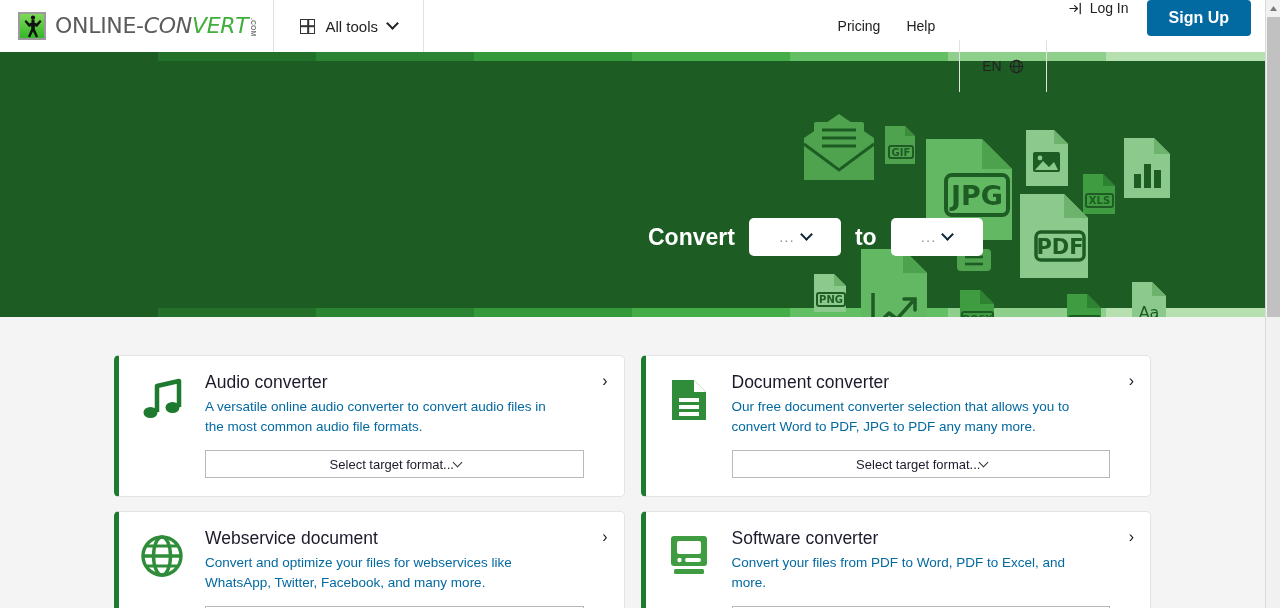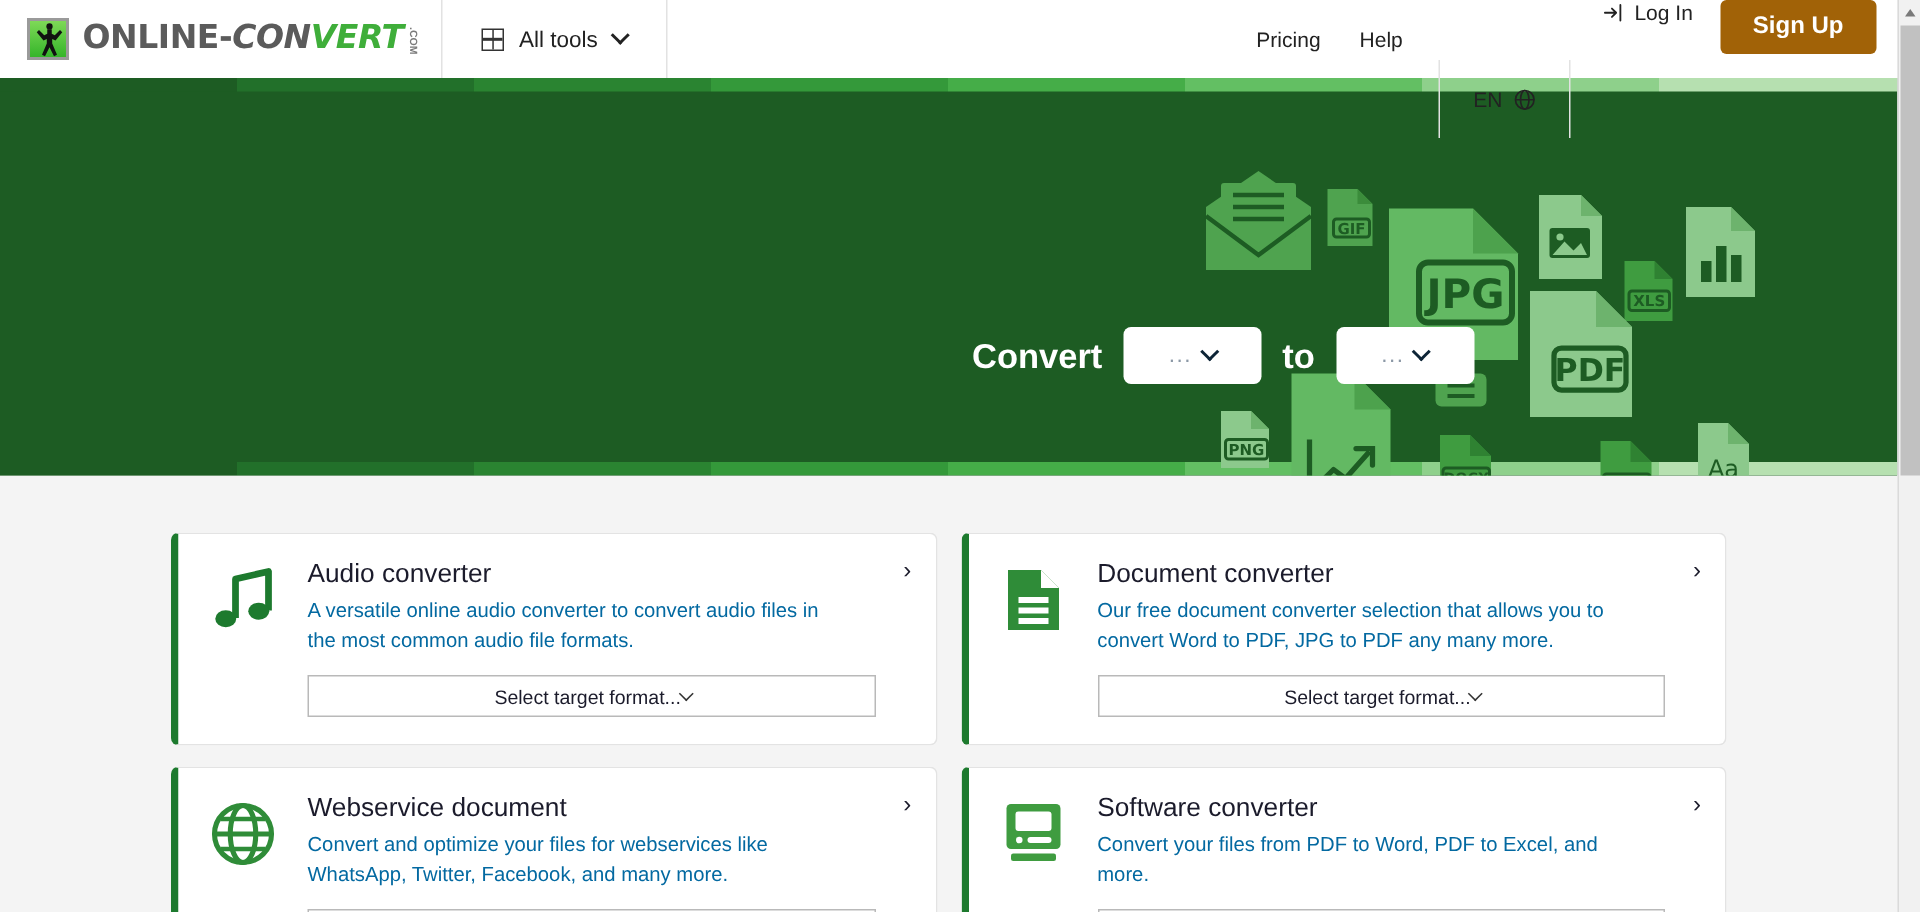--- a/index.html
+++ b/index.html
@@ -37,21 +37,21 @@
     border-right: 1px solid #e2e2e2; height: 52px;
   }
   .logo-mark {
     width: 28px; height: 28px; flex: 0 0 28px;
     background: linear-gradient(180deg,#7ed957 0%, #35b52a 100%);
     border: 2px solid #9a9a9a; position: relative; margin-right: 9px;
   }
   .logo-mark svg { position:absolute; left:2px; top:1px; }
   .logo-text { display:flex; align-items:flex-end; line-height:1; }
   .logo-word {
-    font-size: 22px; font-weight: bold; letter-spacing: -0.3px;
+    font-size: 22px; font-weight: normal; letter-spacing: -0.3px;
     color: #5b5b5b; font-family: "DejaVu Sans", sans-serif;
   }
   .logo-word .lw-green { color: #3fae3a; }
   .logo-word .lw-ital { font-style: italic; }
   .logo-dotcom {
     font-size: 7px; color: #7a7a7a; font-weight: bold;
     writing-mode: vertical-rl; margin-left: 2px; margin-bottom: 1px;
     letter-spacing: 0px;
   }
 
@@ -69,21 +69,21 @@
   .hdr-links { display:flex; align-items:center; gap:26px; padding: 0 24px; font-size:14px; color:#222; height:52px; }
   .hdr-links span { cursor:pointer; }
   .hdr-lang {
     display:flex; align-items:center; gap:7px; font-size:14px; color:#222;
     padding: 0 22px; height: 52px;
     border-left: 1px solid #e2e2e2; border-right: 1px solid #e2e2e2; cursor:pointer;margin-top:40px;
   }
   .hdr-auth { display:flex; align-items:flex-start; gap:18px; padding: 0 14px 0 22px; height:52px; }
   .login { display:flex; align-items:center; gap:6px; font-size:14px; color:#222; cursor:pointer; }
   .signup {
-    background: #a16207; color: #fff; font-size: 16px; font-weight: bold;
+    background: #0369a1; color: #fff; font-size: 16px; font-weight: bold;
     padding: 9px 22px; border-radius: 4px; border: none; cursor: pointer;
     font-family: "Liberation Sans", sans-serif;
   }
 
   
   .hero {
     position: absolute; top: 52px; left: 0; width: 1265px; height: 265px;
     background: #1d5c23; overflow: hidden;
   }
   .stripes { position:absolute; left:0; width: 1265px; height: 9px; display:flex; }

